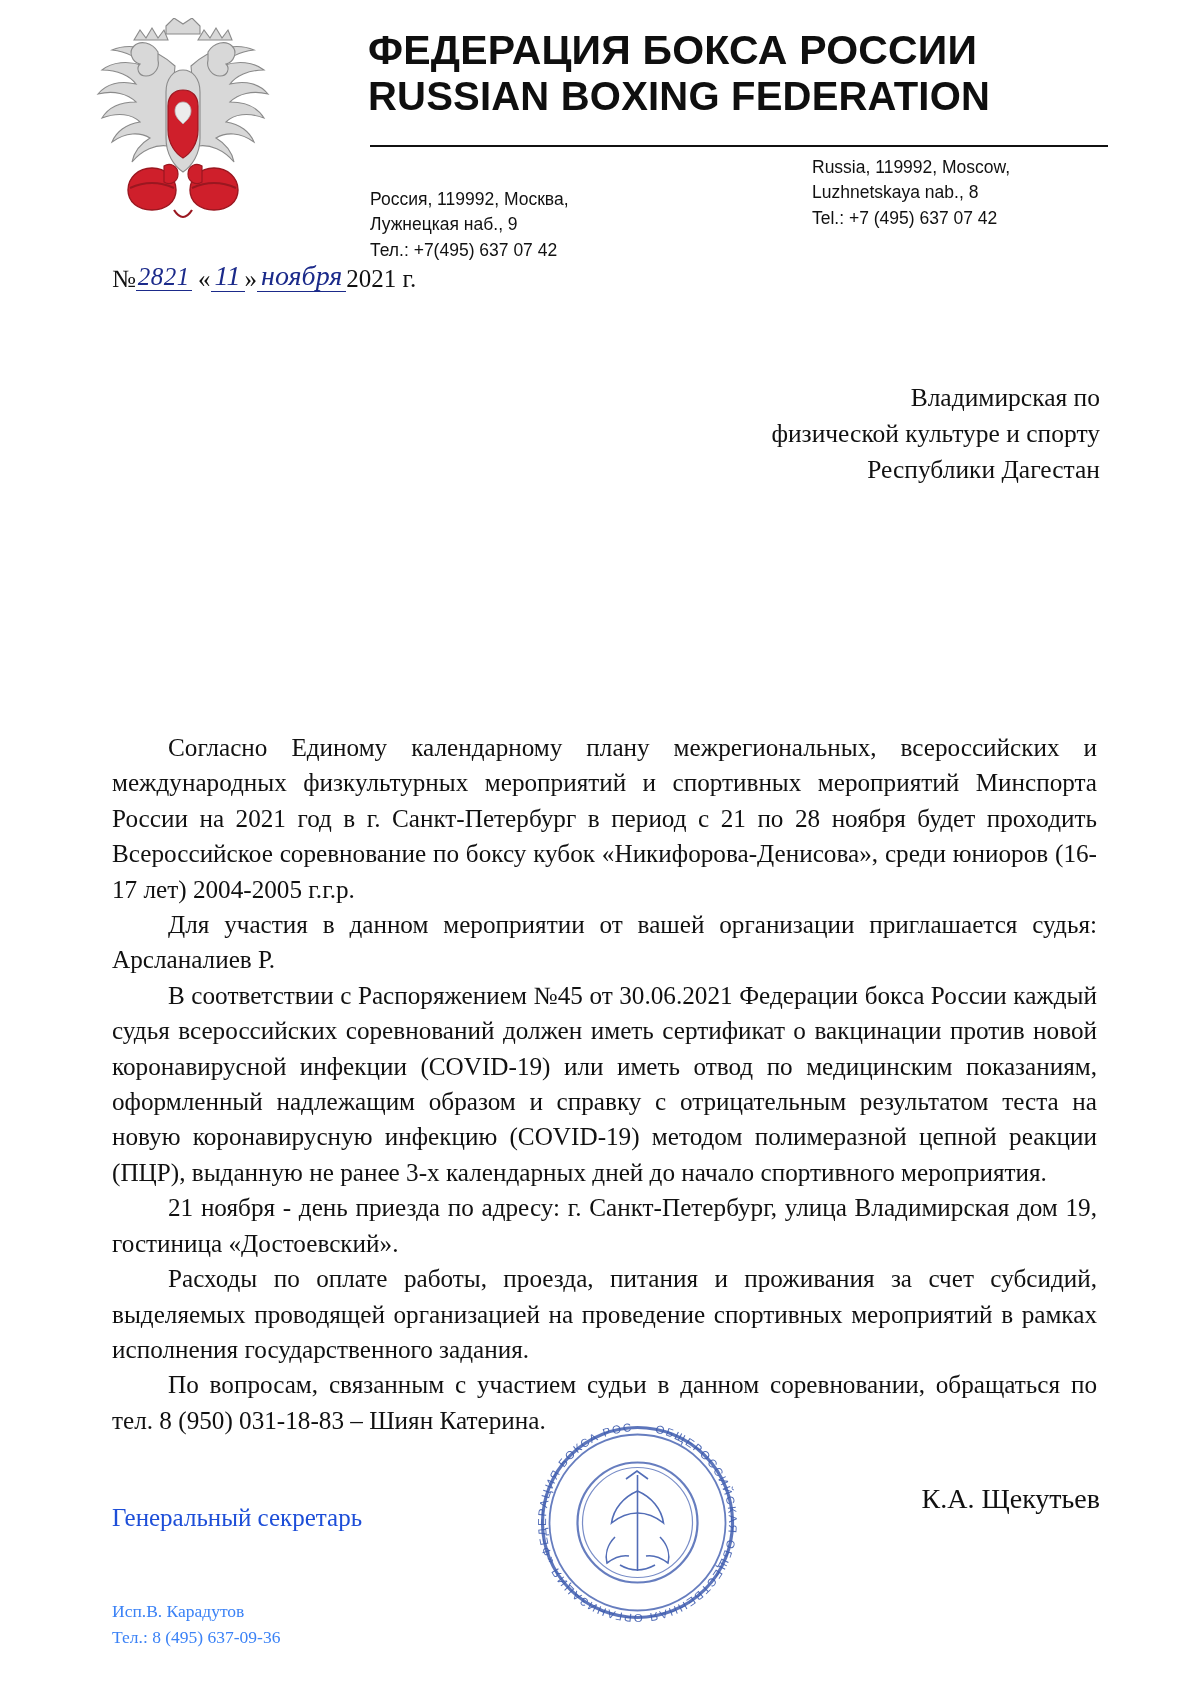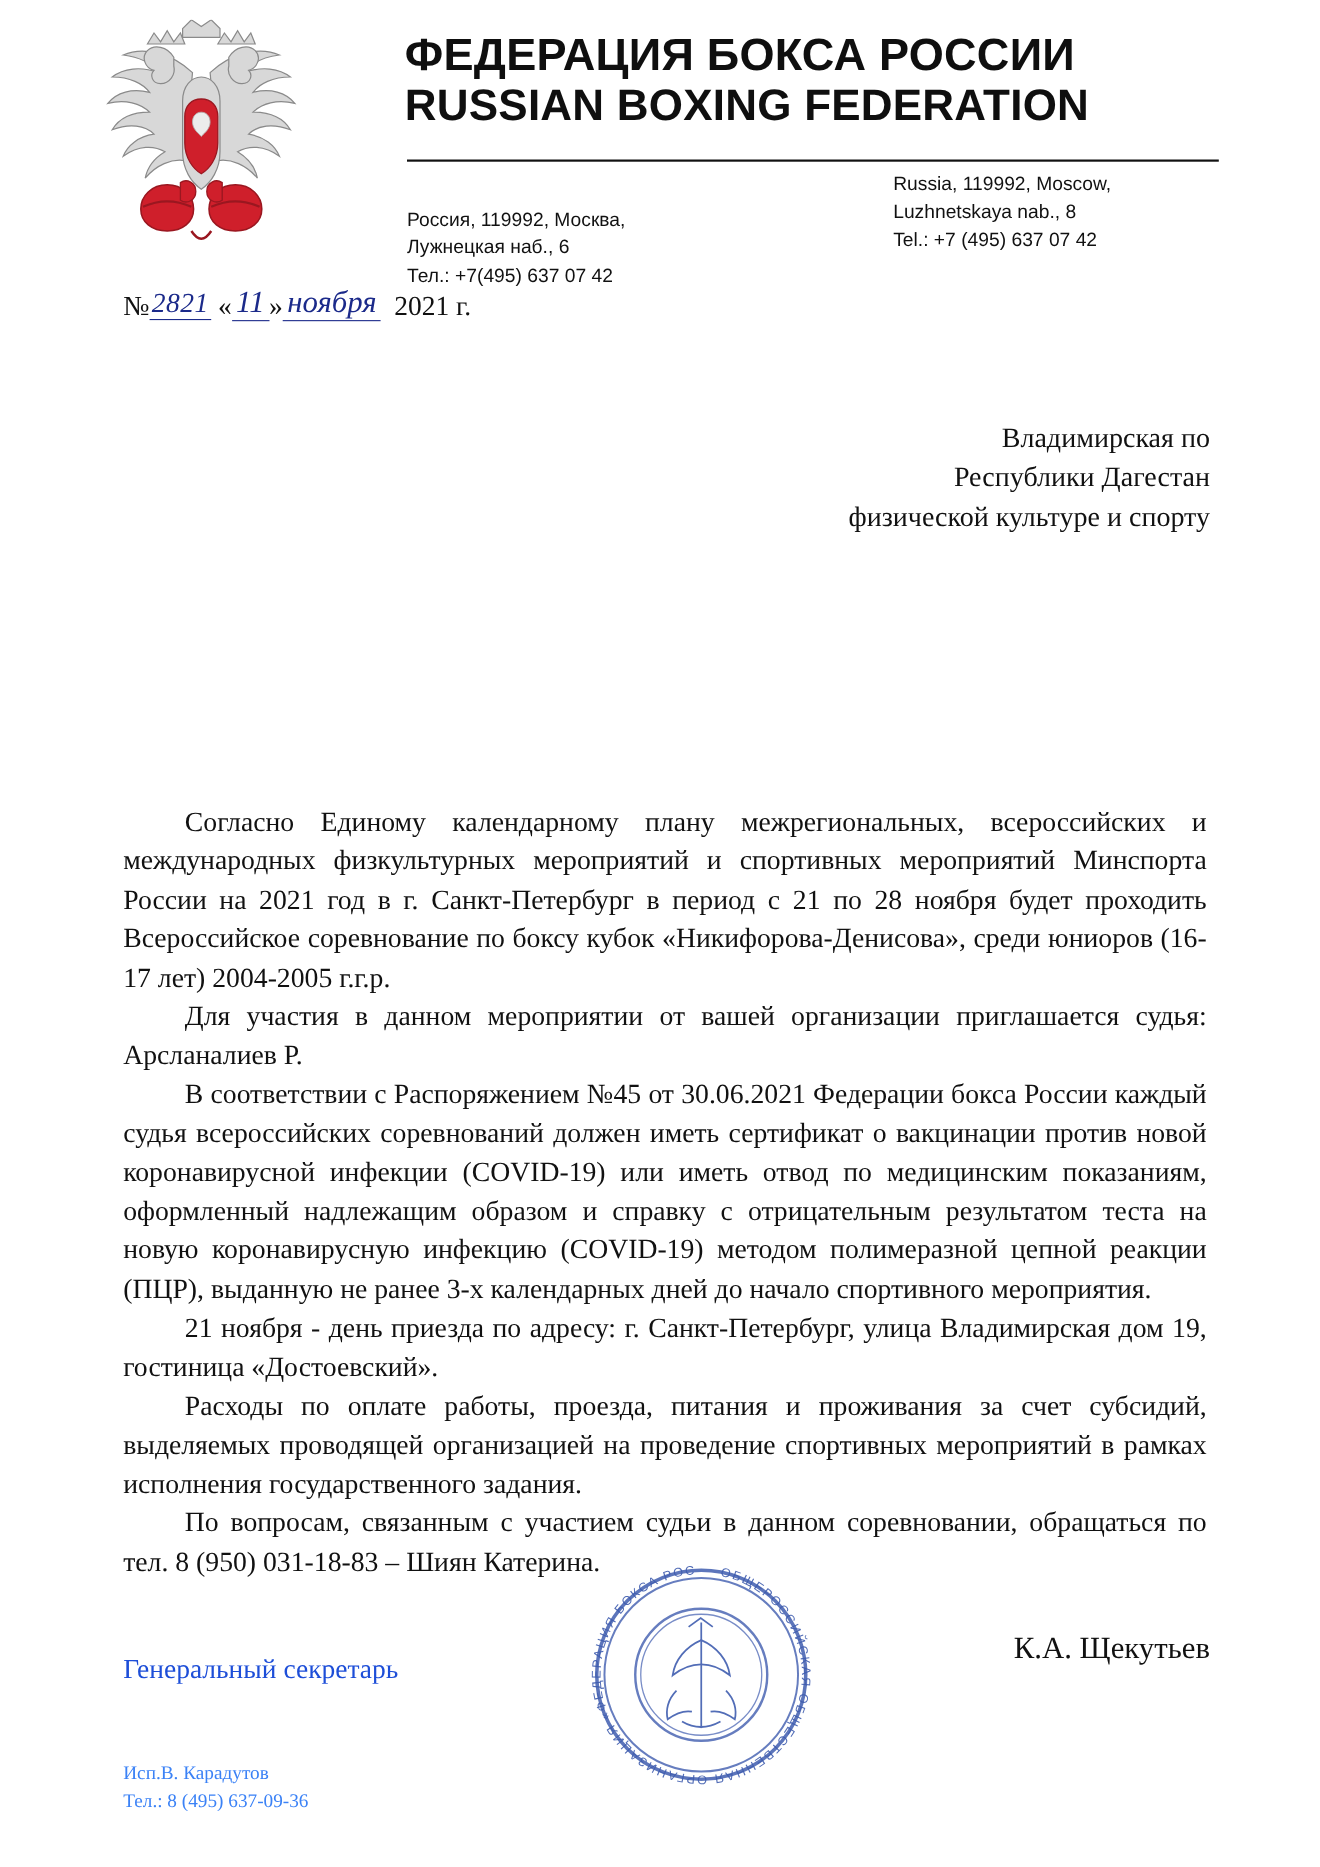--- a/index.html
+++ b/index.html
@@ -109,21 +109,21 @@
   }
   .ink-day {
     font-size: 28px;
     border-bottom: 1.5px solid #1b2a8a;
     padding: 0 4px;
   }
   .ink-month {
     font-size: 28px;
     border-bottom: 1.5px solid #1b2a8a;
     padding: 0 4px;
-    margin-right: 12px;
+    margin-right: 0;
   }
   .numline .tail { font-size: 25px; }
 
   
   .addressee {
     position: absolute;
     right: 100px;
     top: 380px;
     width: 430px;
     text-align: right;
@@ -231,40 +231,40 @@
 
     <div class="org-title-block">
       <div class="org-title-ru">ФЕДЕРАЦИЯ БОКСА РОССИИ</div>
       <div class="org-title-en">RUSSIAN BOXING FEDERATION</div>
     </div>
 
     <div class="rule"></div>
 
     <div class="addr addr-ru">
       <div>Россия, 119992, Москва,</div>
-      <div>Лужнецкая наб., 6</div>
+      <div>Лужнецкая наб., 9</div>
       <div>Тел.: +7(495) 637 07 42</div>
     </div>
 
     <div class="addr addr-en">
       <div>Russia, 119992, Moscow,</div>
       <div>Luzhnetskaya nab., 8</div>
       <div>Tel.: +7 (495) 637 07 42</div>
     </div>
   </div>
 
   <div class="numline">
     <span>№</span><span class="ink ink-num">2821</span>
     <span class="tail">«</span><span class="ink ink-day">11</span><span class="tail">»</span><span class="ink ink-month">ноября</span><span class="tail">2021 г.</span>
   </div>
 
   <div class="addressee">
     <div>Владимирская по</div>
+    <div>физической культуре и спорту</div>
     <div>Республики Дагестан</div>
-    <div>физической культуре и спорту</div>
   </div>
 
   <div class="body-text">
     <p>Согласно Единому календарному плану межрегиональных, всероссийских и международных физкультурных мероприятий и спортивных мероприятий Минспорта России на 2021 год в г. Санкт-Петербург в период с 21 по 28 ноября будет проходить Всероссийское соревнование по боксу кубок «Никифорова-Денисова», среди юниоров (16-17 лет) 2004-2005 г.г.р.</p>
     <p>Для участия в данном мероприятии от вашей организации приглашается судья: Арсланалиев Р.</p>
     <p>В соответствии с Распоряжением №45 от 30.06.2021 Федерации бокса России каждый судья всероссийских соревнований должен иметь сертификат о вакцинации против новой коронавирусной инфекции (COVID-19) или иметь отвод по медицинским показаниям, оформленный надлежащим образом и справку с отрицательным результатом теста на новую коронавирусную инфекцию (COVID-19) методом полимеразной цепной реакции (ПЦР), выданную не ранее 3-х календарных дней до начало спортивного мероприятия.</p>
     <p>21 ноября - день приезда по адресу: г. Санкт-Петербург, улица Владимирская дом 19, гостиница «Достоевский».</p>
     <p>Расходы по оплате работы, проезда, питания и проживания за счет субсидий, выделяемых проводящей организацией на проведение спортивных мероприятий в рамках исполнения  государственного задания.</p>
     <p>По вопросам, связанным с участием судьи в данном соревновании, обращаться по  тел. 8 (950) 031-18-83 – Шиян Катерина.</p>
   </div>

